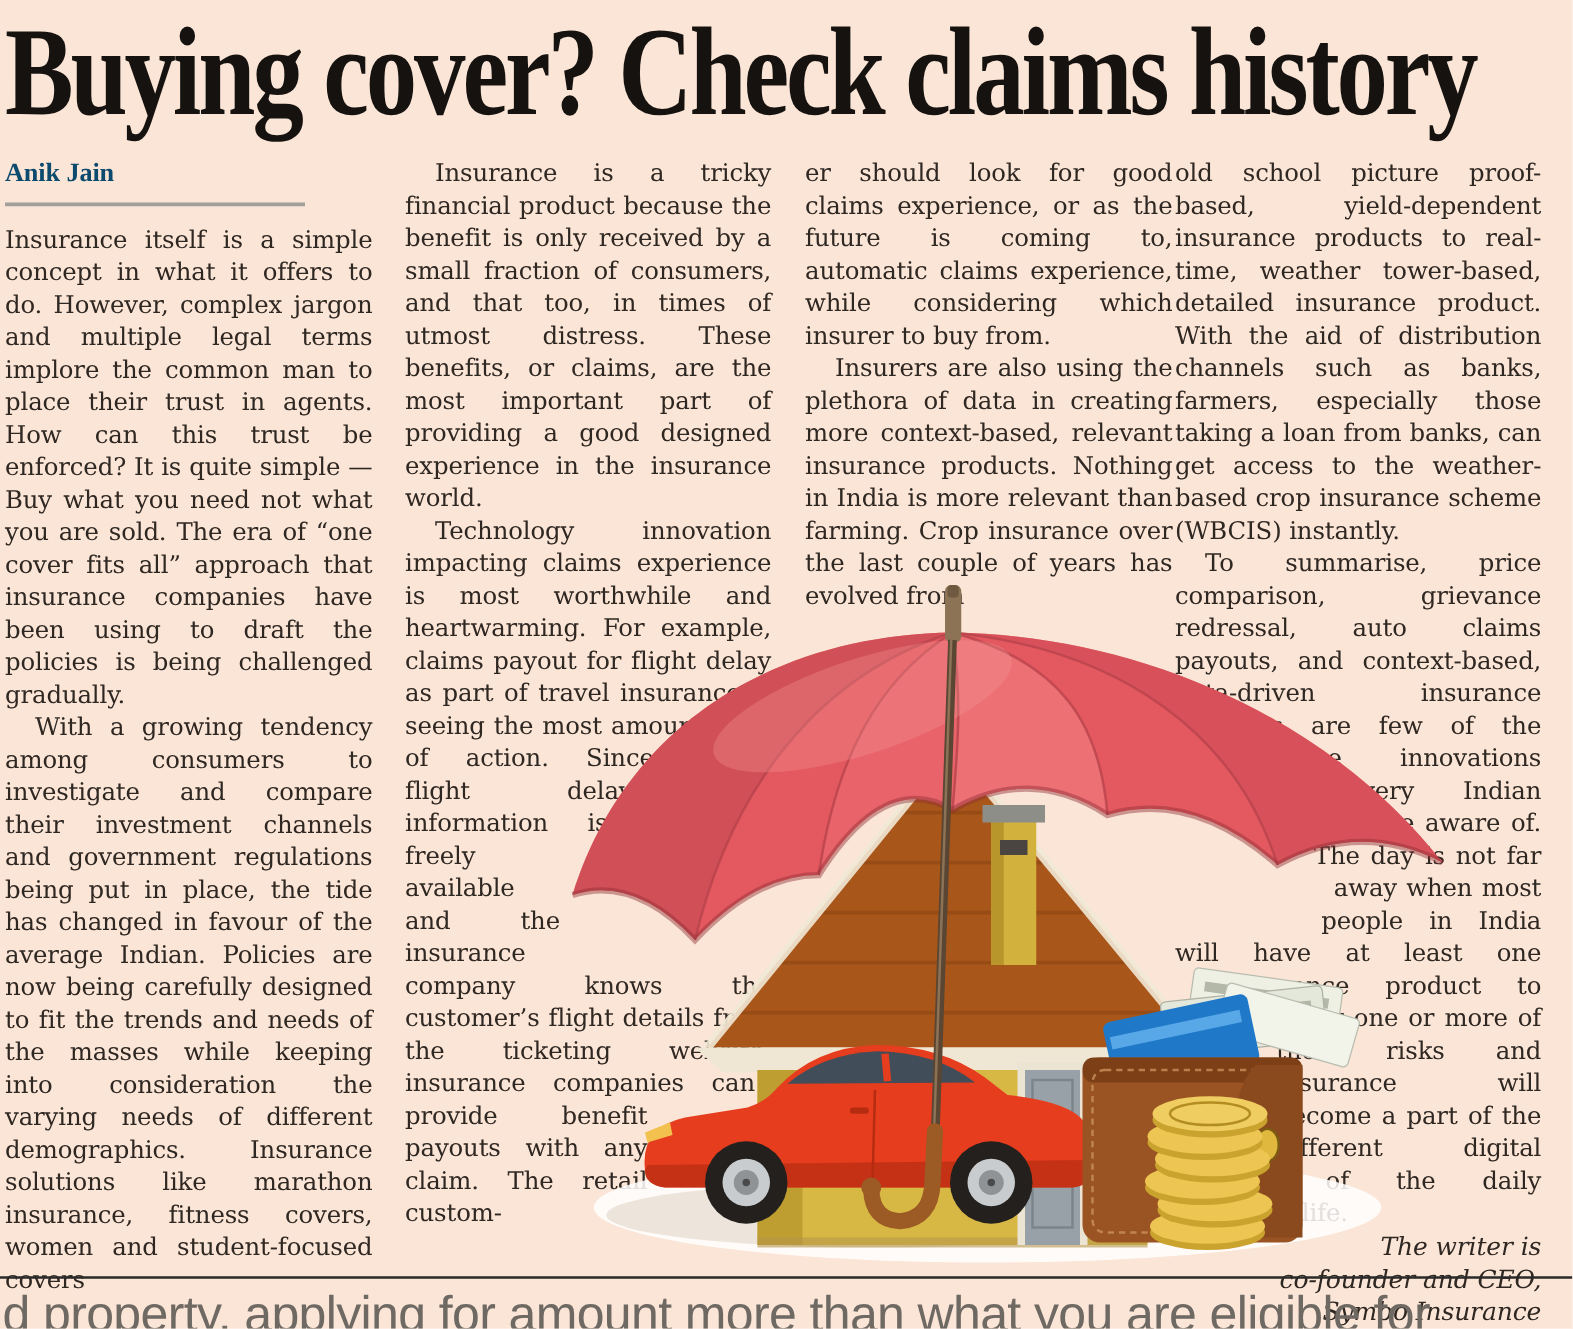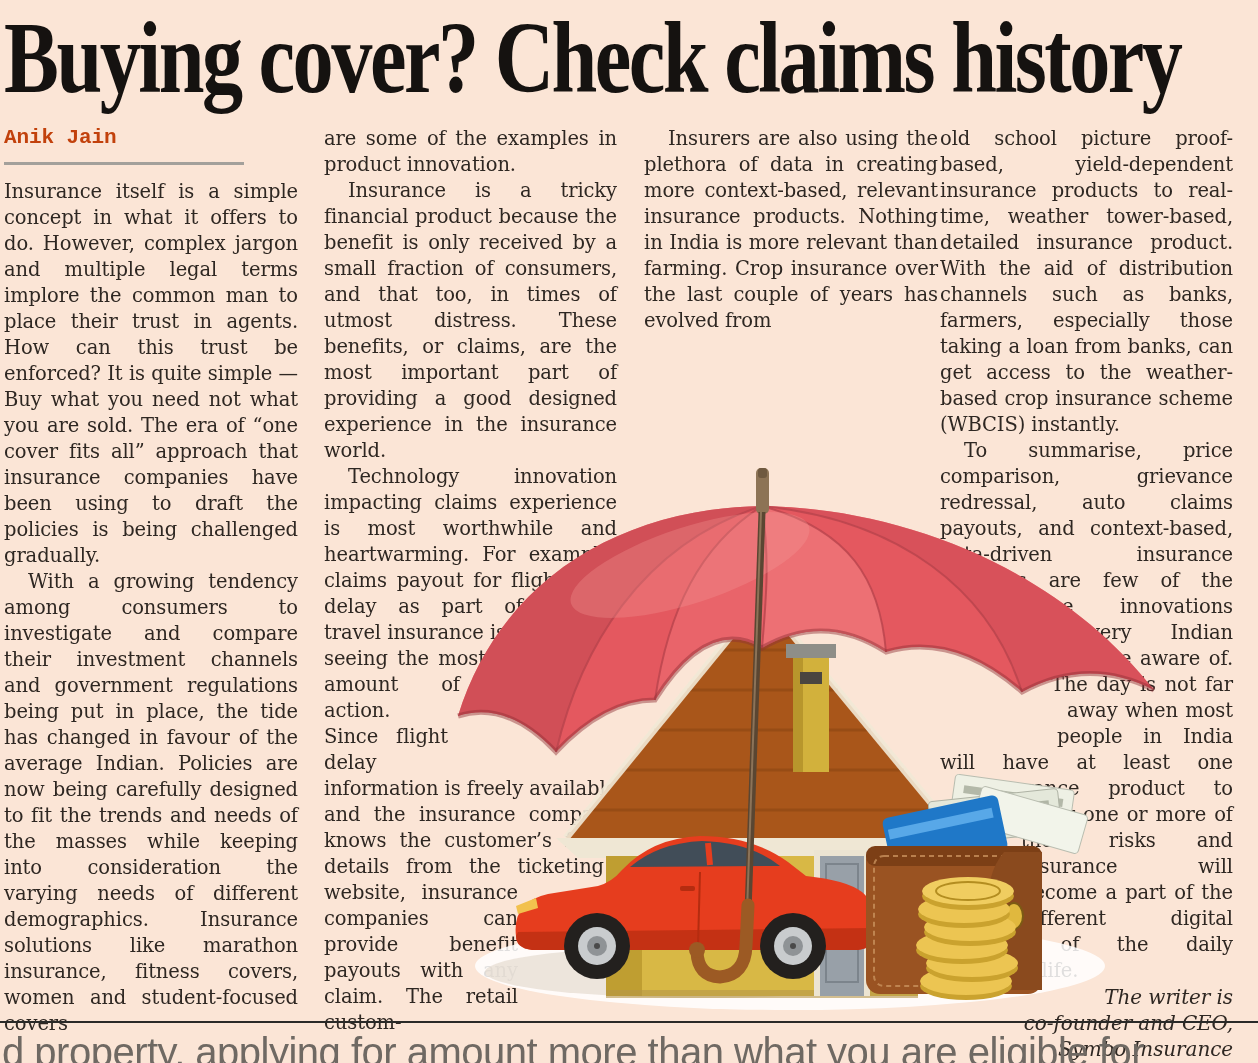--- a/index.html
+++ b/index.html
@@ -6,22 +6,22 @@
   .page{position:relative;width:1258px;height:1063px;background:#fbe5d6;overflow:hidden;
         font-family:"DejaVu Serif", serif;color:#2e2722;}
   .title{position:absolute;top:8px;left:4px;white-space:nowrap;
          font-family:"Liberation Serif", serif;font-weight:700;font-size:98px;line-height:1.02;
          color:#151210;letter-spacing:-3px;transform:scale(0.84,1.03);transform-origin:left top;}
   .col{position:absolute;top:126px;width:294px;font-size:19.5px;line-height:26px;
        text-align:justify;letter-spacing:-0.1px;}
   .col p{margin:0;}
   .col p.indent{text-indent:24px;}
   .c1{left:4px;}  .c2{left:324px;} .c3{left:644px;} .c4{left:939px;}
-  .byline{font-family:Liberation Mono, monospace;font-weight:700;font-size:21px;
-          line-height:24px;color:#c2410c;text-align:left;}
+  .byline{font-family:Liberation Serif, serif;font-weight:700;font-size:21px;
+          line-height:24px;color:#0c4a6e;text-align:left;}
   .byline-rule{width:240px;height:3px;background:#a3a09b;margin:12px 0 14px 0;}
   .fr{float:right;clear:right;}
   .fl{float:left;clear:left;}
   .credit{font-style:italic;text-align:right;white-space:pre-line;font-size:20px;line-height:26px;margin-top:2px;}
   .ticker-rule{position:absolute;left:0;top:1021px;width:1258px;height:2px;background:#2a2a28;}
   .ticker{position:absolute;left:2px;top:1030px;width:1258px;white-space:nowrap;overflow:hidden;
           font-family:"Liberation Sans", sans-serif;font-size:40px;letter-spacing:-0.5px;color:#6f6963;}
   .illus{position:absolute;left:0;top:0;width:1258px;height:1063px;pointer-events:none;}
 </style>
 </head>
@@ -43,26 +43,26 @@
     <div class="fr" style="width:55px;height:26px"></div>
     <div class="fr" style="width:95px;height:26px"></div>
     <div class="fr" style="width:112px;height:26px"></div>
     <div class="fr" style="width:132px;height:26px"></div>
     <div class="fr" style="width:158px;height:26px"></div>
     <div class="fr" style="width:170px;height:52px"></div>
     <div class="fr" style="width:1px;height:104px"></div>
     <div class="fr" style="width:14px;height:26px"></div>
     <div class="fr" style="width:100px;height:104px"></div>
     <div class="fr" style="width:80px;height:26px"></div>
-    <p>are some of the examples in product innovation.</p>
     <p class="indent">Insurance is a tricky financial product because the benefit is only received by a small fraction of consumers, and that too, in times of utmost distress. These benefits, or claims, are the most important part of providing a good designed experience in the insurance world.</p>
     <p class="indent">Technology innovation impacting claims experience is most worthwhile and heartwarming. For example, claims payout for flight delay as part of travel insurance is seeing the most amount of action. Since flight delay information is freely available and the insurance company knows the customer’s flight details from the ticketing website, insurance companies can provide benefit payouts with any claim. The retail custom-</p>
   </div>
 
   <div class="col c3">
+    <p>er should look for good claims experience, or as the future is coming to, automatic claims experience, while considering which insurer to buy from.</p>
     <p class="indent">Insurers are also using the plethora of data in creating more context-based, relevant insurance products. Nothing in India is more relevant than farming. Crop insurance over the last couple of years has evolved from</p>
   </div>
 
   <div class="col c4">
     <div class="fl" style="width:1px;height:468px"></div>
     <div class="fl" style="width:38px;height:26px"></div>
     <div class="fl" style="width:60px;height:26px"></div>
     <div class="fl" style="width:95px;height:26px"></div>
     <div class="fl" style="width:112px;height:26px"></div>
     <div class="fl" style="width:128px;height:26px"></div>

